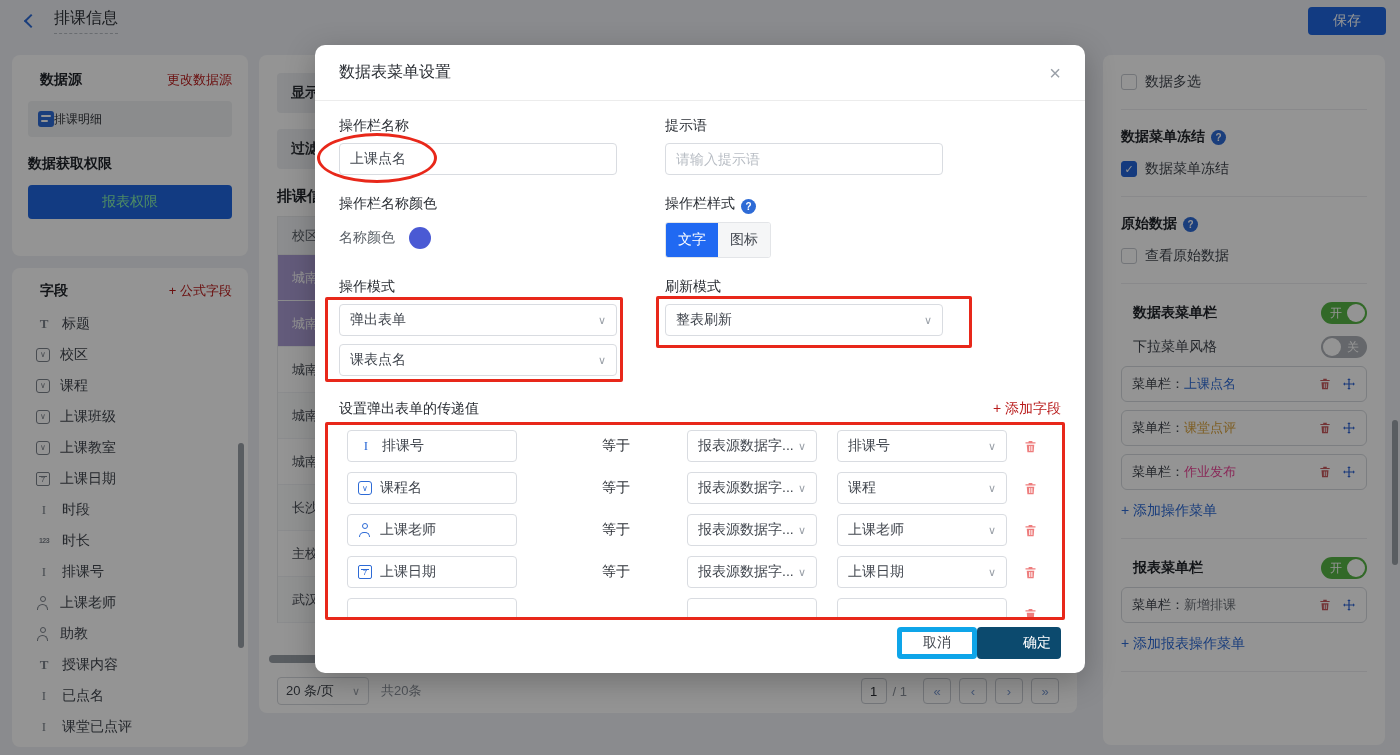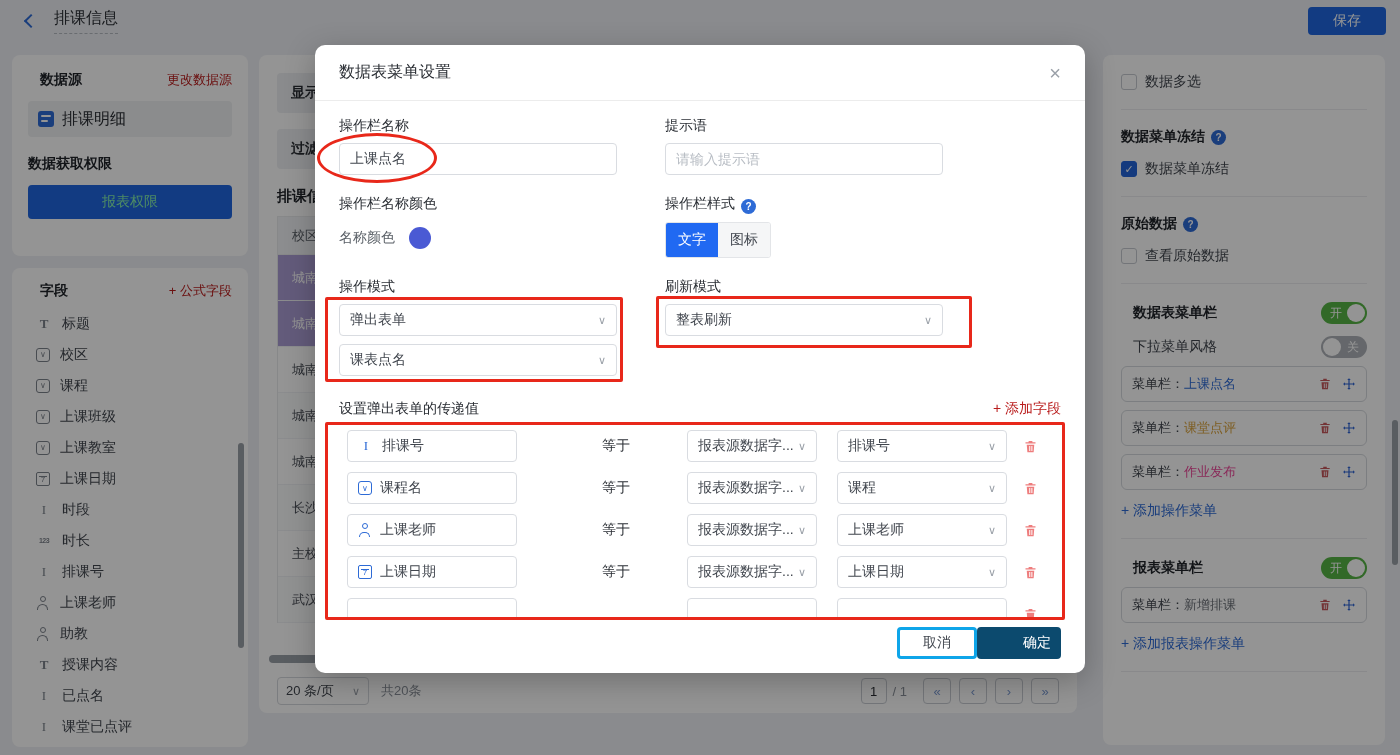--- a/index.html
+++ b/index.html
@@ -16,21 +16,21 @@
   
   .card { position:absolute; background:#fff; border-radius:8px; }
   .hr { height:1px; background:#ecedf0; margin:18px 0; }
   .blue-link { color:#b91c1c; font-size:13px; cursor:pointer; }
   .bold { font-weight:bold; color:#1f2329; font-size:14px; }
   .help-ic { display:inline-flex; width:15px; height:15px; border-radius:50%; background:#2e6bd6; color:#fff; font-size:10px; font-weight:bold; align-items:center; justify-content:center; margin-left:6px; vertical-align:-2px; }
 
   
   .lcard1 { left:12px; top:55px; width:236px; height:201px; padding:16px; }
   .row-between { display:flex; align-items:center; justify-content:space-between;margin-left:12px; }
-  .ds-item { margin-top:12px; height:36px; background:#f0f1f3; border-radius:4px; display:flex; align-items:center; padding:0 10px; gap:8px; font-size:16px; color:#2a2e34; cursor:pointer; }
+  .ds-item { margin-top:12px; height:36px; background:#f0f1f3; border-radius:4px; display:flex; align-items:center; padding:0 10px; font-size:12px; color:#2a2e34; cursor:pointer; }
   .doc-ic { width:16px; height:16px; background:#2e6bd6; border-radius:3px; position:relative; flex:none; }
   .doc-ic s { position:absolute; left:3px; right:3px; height:2px; background:#fff; border-radius:1px; }
   .doc-ic s.l1 { top:4px; } .doc-ic s.l2 { top:9px; right:6px; }
   .perm-label { margin-top:18px; }
   .btn-perm { margin-top:12px; width:100%; height:34px; background:#1f66e0; color:#86efac; border:none; border-radius:4px; font-size:14px; cursor:pointer; }
 
   .lcard2 { left:12px; top:268px; width:236px; height:479px; padding:14px 16px; overflow:hidden; }
   .field-list { margin-top:8px; }
   .field-item { height:31px; display:flex; align-items:center; gap:10px; padding-left:8px; font-size:14px; color:#41464e; cursor:pointer; }
   .fi { color:#7d838c; width:16px; display:inline-flex; align-items:center; justify-content:center; flex:none; }
@@ -108,21 +108,21 @@
   .pass-head { margin-top:24px; display:flex; align-items:center; justify-content:space-between; }
   .pass-list { margin-top:12px; height:190px; overflow:hidden; }
   .prow { display:flex; align-items:center; height:32px; margin-bottom:10px; }
   .pfield { width:170px; margin-left:8px; height:32px; border:1px solid #d9dce1; border-radius:4px; display:flex; align-items:center; gap:8px; padding:0 10px; font-size:14px; color:#41464e; }
   .pfield .fi { color:#2e6bd6; }
   .peq { margin-left:85px; width:40px; font-size:14px; color:#2a2e34; }
   .pdd1 { margin-left:45px; width:130px; }
   .pdd2 { margin-left:20px; width:170px; }
   .ptrash { margin-left:16px; color:#ee7d7d; display:flex; cursor:pointer; }
   .m-foot { position:absolute; right:24px; bottom:14px; display:flex; }
-  .btn-cancel { width:80px; height:32px; border:3px solid #0ea5e9; border-radius:4px; background:#fff; font-size:14px; color:#41464e; cursor:pointer; }
+  .btn-cancel { width:80px; height:32px; border:5px solid #0ea5e9; border-radius:4px; background:#fff; font-size:14px; color:#41464e; cursor:pointer; }
   .btn-ok { width:84px; height:32px; border:none; border-radius:4px; background:#0c4a6e; color:#fff; font-size:14px; margin-left:0; cursor:pointer;padding-left:36px; }
 
   
   .anno { position:absolute; border:3px solid #e8281a; z-index:70; pointer-events:none; }
   .anno-ellipse { left:317px; top:133px; width:120px; height:50px; border-radius:50%; }
   .anno-r1 { left:325px; top:297px; width:298px; height:85px; border-radius:2px; }
   .anno-r2 { left:656px; top:296px; width:316px; height:52px; border-radius:2px; }
   .anno-r3 { left:325px; top:422px; width:740px; height:198px; border-radius:2px; }
 </style>
 </head>

